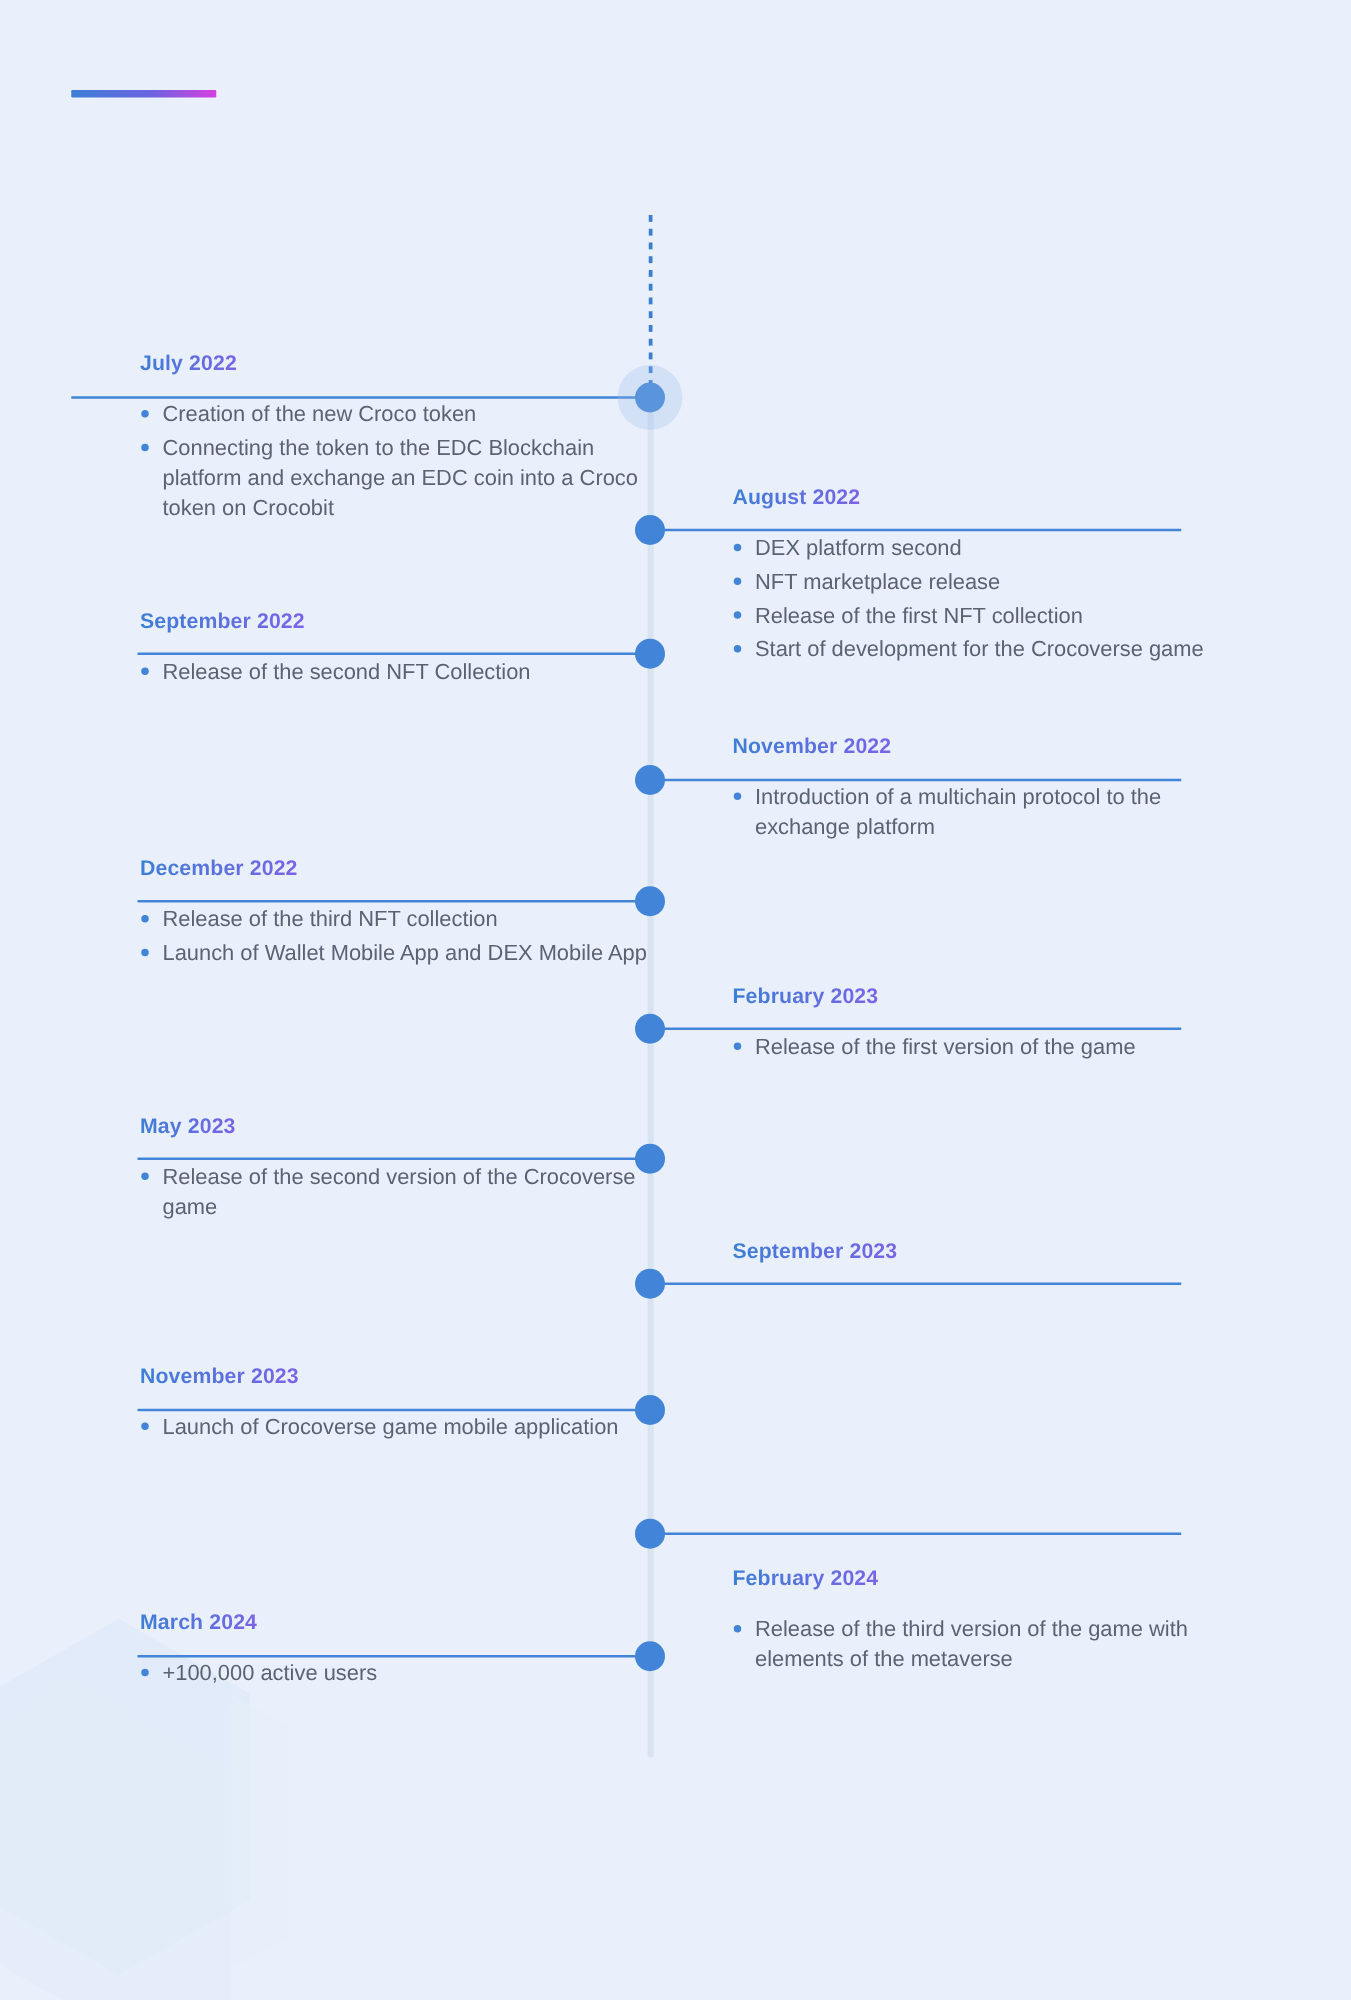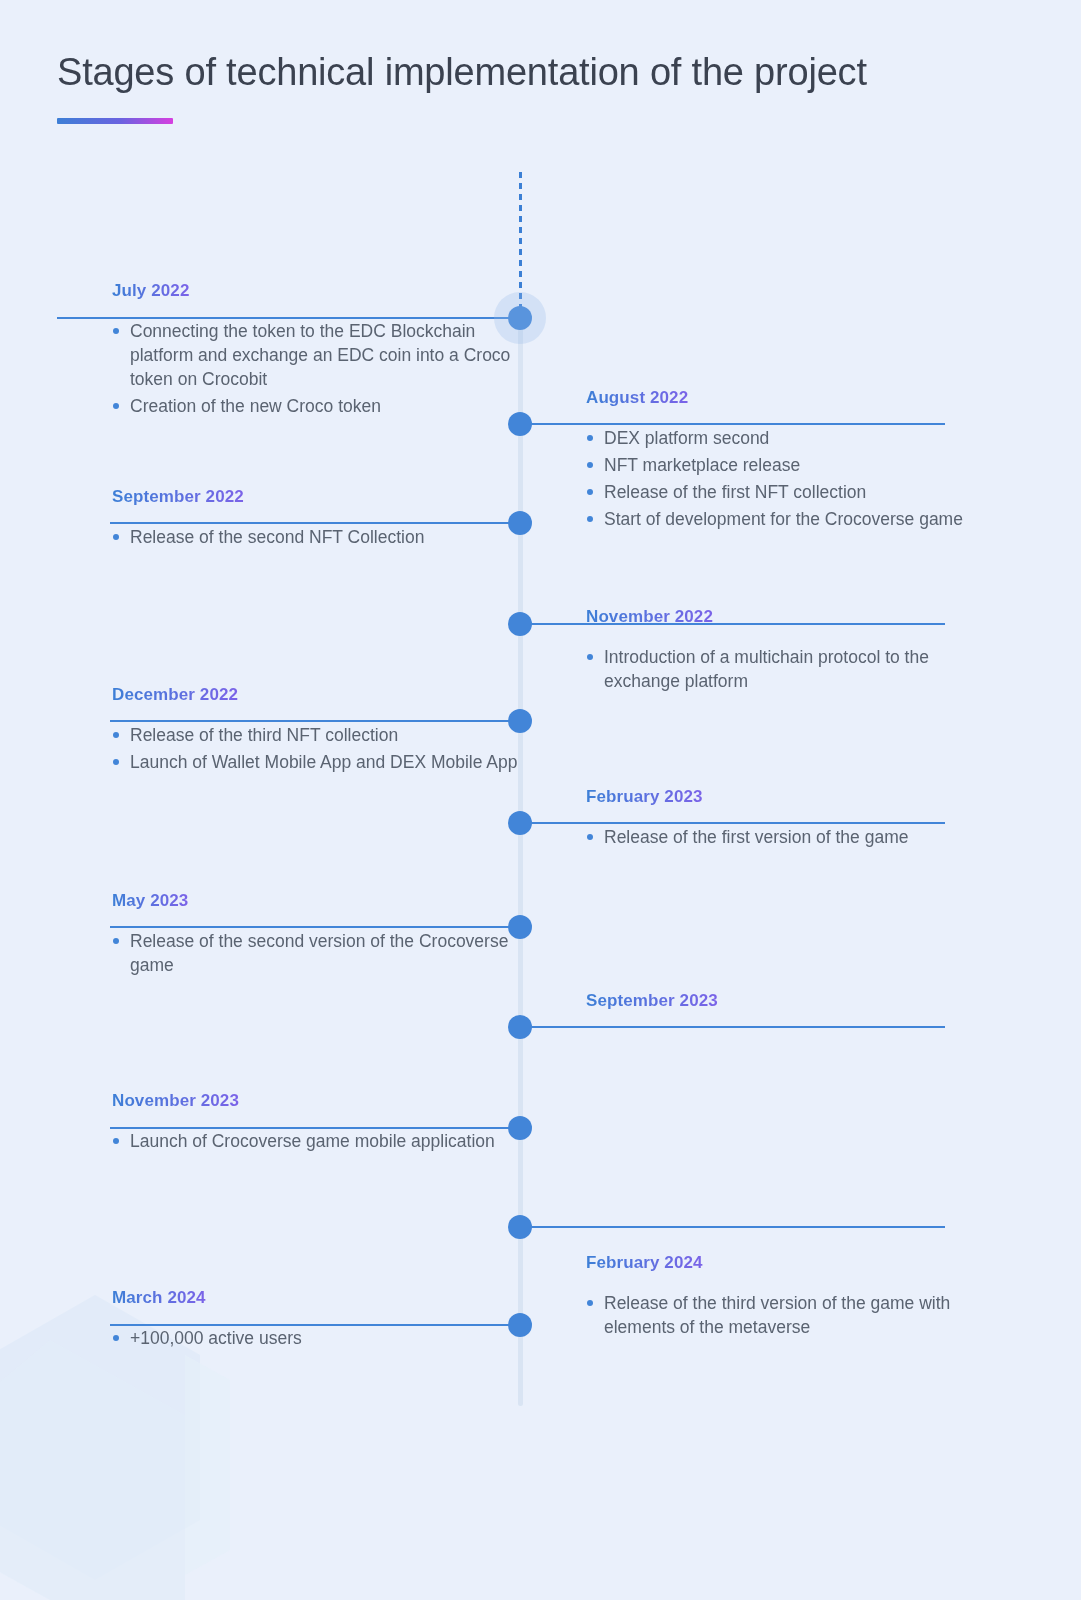--- a/index.html
+++ b/index.html
@@ -175,21 +175,20 @@
 </head>
 <body>
 
 <svg class="bg-deco" viewBox="0 0 330 380" preserveAspectRatio="none">
   <polygon points="95,75 200,135 200,300 95,360 -10,300 -10,135" fill="#dfeaf8" opacity="0.75"></polygon>
   <polygon points="50,120 185,195 185,380 50,380 -40,330 -40,195" fill="#e2ecf9" opacity="0.8"></polygon>
   <polygon points="185,135 230,160 230,330 185,355" fill="#e6effa" opacity="0.7"></polygon>
 </svg>
 
 <div class="header">
-  <h1 class="page-title">Stages of technical implementation of the project</h1>
   <div class="title-underline"></div>
 </div>
 
 <div class="timeline">
   <div class="rail-dashed"></div>
   <div class="rail"></div>
 
   <div class="node halo" style="top:318px"></div>
   <div class="node" style="top:424px"></div>
   <div class="node" style="top:523px"></div>
@@ -210,43 +209,43 @@
   <div class="connector" style="left:520px; width:425px; top:822px"></div>
   <div class="connector" style="left:110px; width:410px; top:926px"></div>
   <div class="connector" style="left:520px; width:425px; top:1026px"></div>
   <div class="connector" style="left:110px; width:410px; top:1127px"></div>
   <div class="connector" style="left:520px; width:425px; top:1226px"></div>
   <div class="connector" style="left:110px; width:410px; top:1324px"></div>
 
   <div class="entry left" style="top:281px">
     <div class="entry-date">July 2022</div>
     <ul class="entry-list">
+      <li>Creation of the new Croco token</li>
       <li>Connecting the token to the EDC Blockchain platform and exchange an EDC coin into a Croco token on Crocobit</li>
-      <li>Creation of the new Croco token</li>
     </ul>
   </div>
 
   <div class="entry right" style="top:388px">
     <div class="entry-date">August 2022</div>
     <ul class="entry-list">
       <li>DEX platform second</li>
       <li>NFT marketplace release</li>
       <li>Release of the first NFT collection</li>
       <li>Start of development for the Crocoverse game</li>
     </ul>
   </div>
 
   <div class="entry left" style="top:487px">
     <div class="entry-date">September 2022</div>
     <ul class="entry-list">
       <li>Release of the second NFT Collection</li>
     </ul>
   </div>
 
-  <div class="entry right" style="top:607px">
+  <div class="entry right" style="top:587px">
     <div class="entry-date">November 2022</div>
     <ul class="entry-list">
       <li>Introduction of a multichain protocol to the exchange platform</li>
     </ul>
   </div>
 
   <div class="entry left" style="top:685px">
     <div class="entry-date">December 2022</div>
     <ul class="entry-list">
       <li>Release of the third NFT collection</li>

